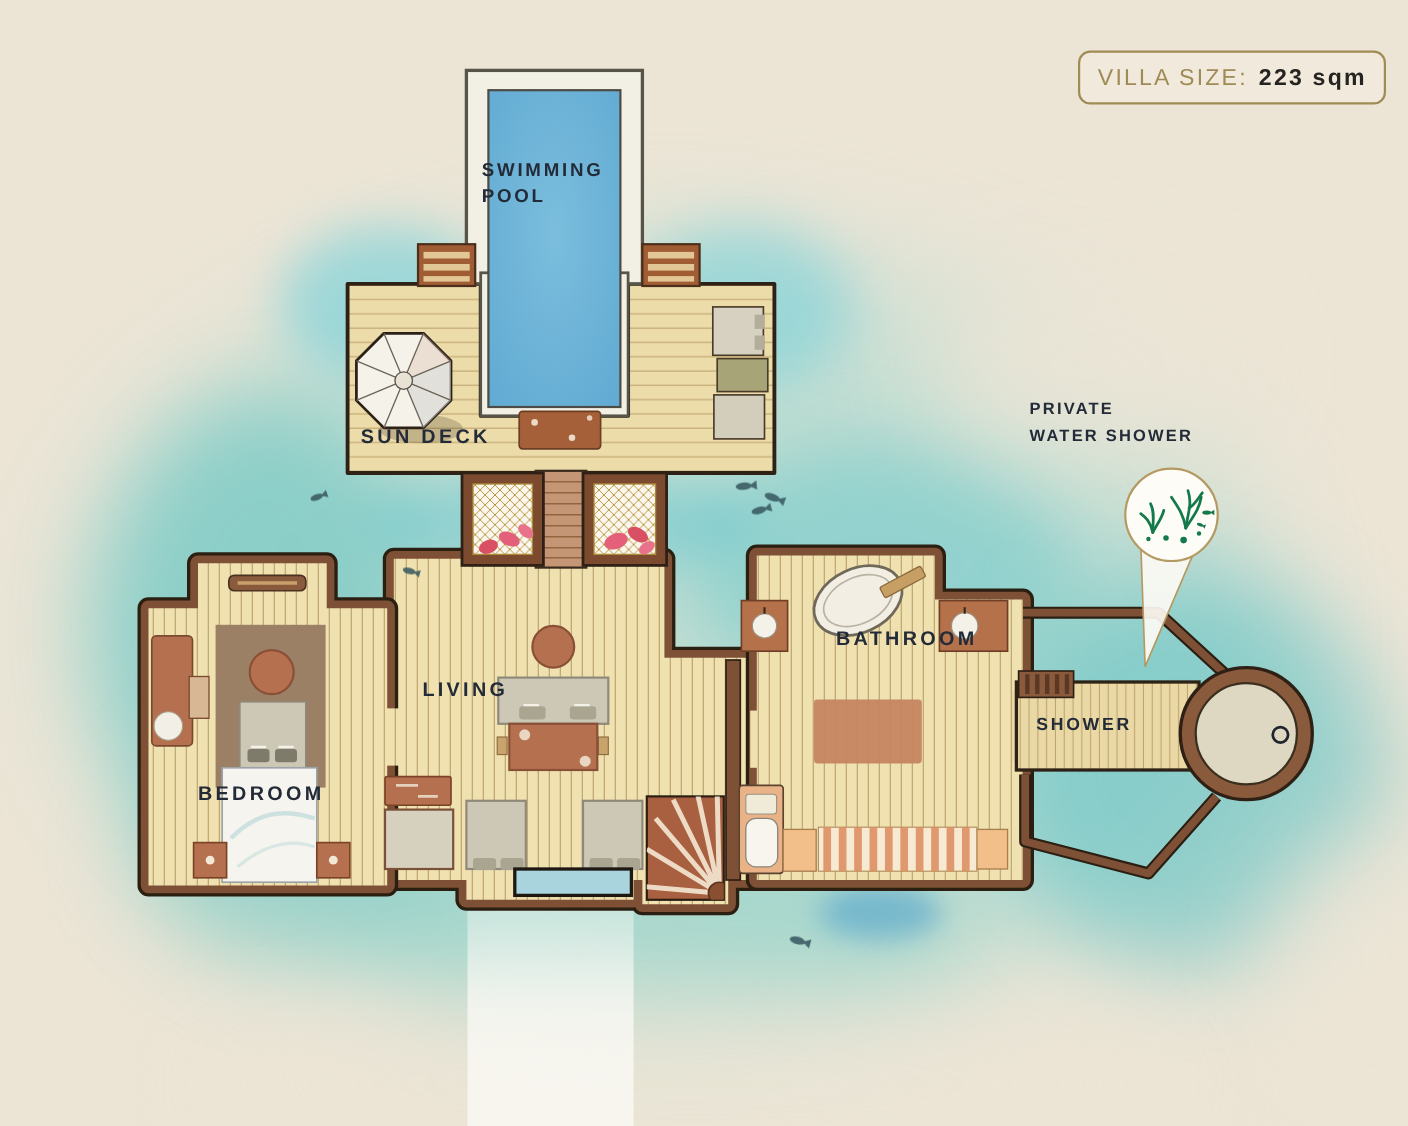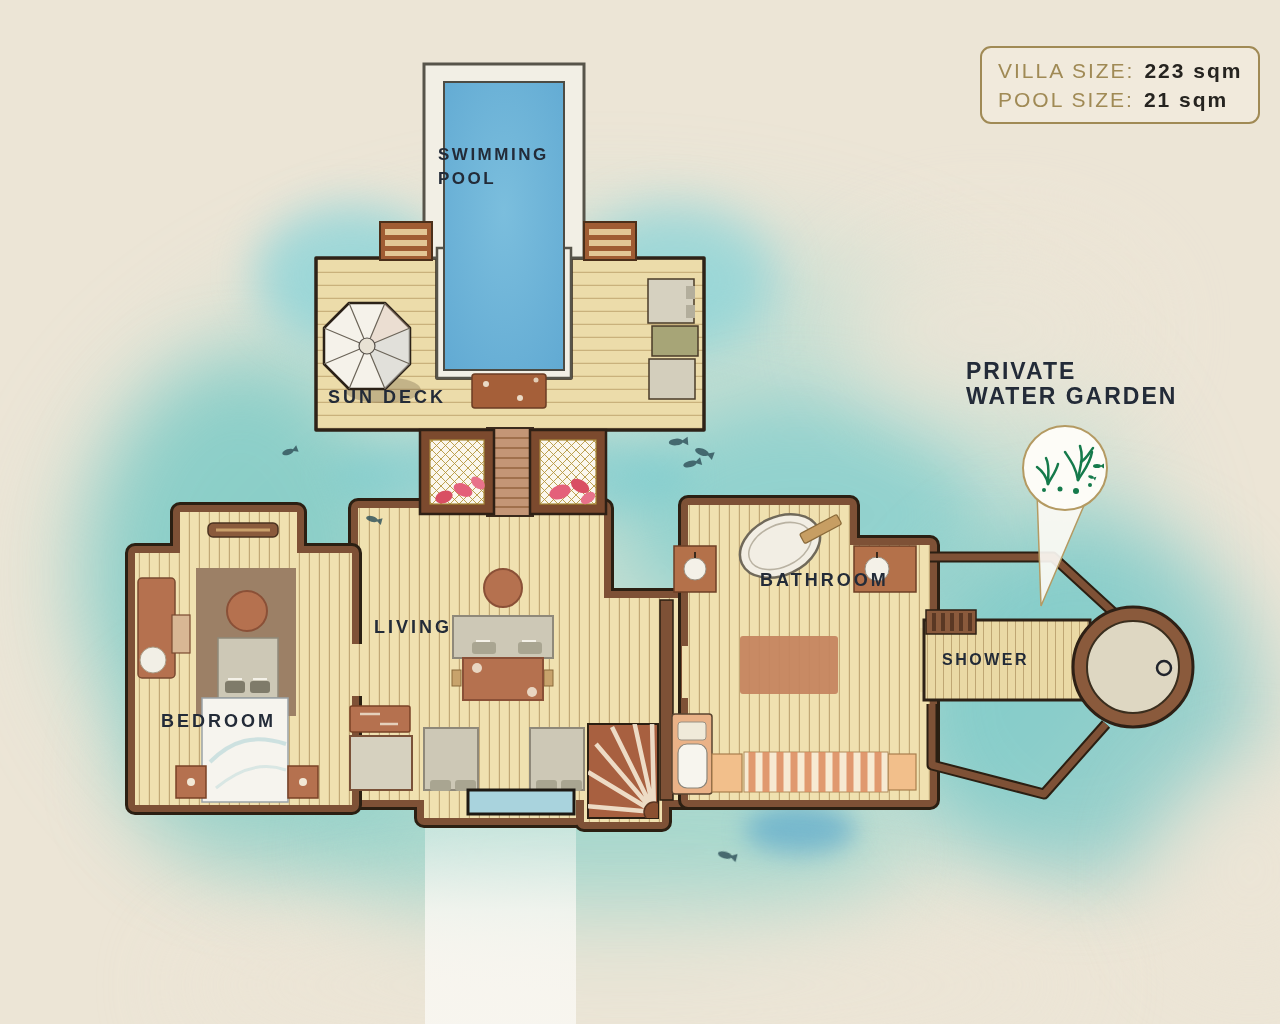--- a/index.html
+++ b/index.html
@@ -18,25 +18,25 @@
   .deck-shape{fill:url(#planksH);stroke:#2e2217;stroke-width:3.5;stroke-linejoin:round;}
   .terracotta{fill:var(--furniture-terracotta,#b5714f);}
   .grayfurn{fill:var(--furniture-gray,#cdc8b6);}
   #info-box{position:absolute;left:980px;top:46px;border:2.5px solid var(--info-gold,#a08a55);
     border-radius:11px;padding:8px 16px;background:rgba(245,239,226,0.55);}
   .info-row{font-size:21px;line-height:29px;letter-spacing:2px;white-space:nowrap;}
   .info-row .lbl{color:var(--info-gold,#a08a55);font-weight:500;text-align:right;}
   .info-row .val{color:var(--info-value,#262420);font-weight:700;margin-left:10px;}
   #pool-label{left:438px;top:143px;width:132px;font-size:17px;letter-spacing:2.5px;line-height:24px;}
   #sundeck-label{left:328px;top:387px;}
-  #living-label{left:374px;top:617px;}
-  #bedroom-label{left:161px;top:711px;}
+  #living-label{left:384px;top:617px;}
+  #bedroom-label{left:180px;top:711px;}
   #bathroom-label{left:712px;top:570px;margin-left:48px;}
   #shower-label{left:942px;top:651px;font-size:16px;letter-spacing:2.5px;}
-  #garden-label{left:966px;top:359px;width:224px;font-size:23px;letter-spacing:2px;
+  #garden-label{left:936px;top:359px;width:224px;font-size:15px;letter-spacing:2px;
     font-weight:700;line-height:25px;}
 </style>
 </head>
 <body>
 
 <div id="canvas">
 
   <div>
     <div class="blob" style="left:70px;top:230px;width:1080px;height:700px;background:#9ed8d0;opacity:.5;filter:blur(55px);"></div>
     <div class="blob" style="left:90px;top:360px;width:300px;height:420px;background:#5ec2c0;opacity:.55;filter:blur(38px);"></div>
@@ -327,25 +327,22 @@
     <span>SWIMMING</span><br>
     <span>POOL</span>
   </div>
   <div class="plan-label" id="sundeck-label">SUN DECK</div>
   <div class="plan-label" id="living-label">LIVING</div>
   <div class="plan-label" id="bedroom-label">BEDROOM</div>
   <div class="plan-label" id="bathroom-label">BATHROOM</div>
   <div class="plan-label" id="shower-label">SHOWER</div>
   <div class="plan-label center" id="garden-label">
     <span>PRIVATE</span><br>
-    <span>WATER GARDEN</span>
+    <span>WATER SHOWER</span>
   </div>
 
   <div id="info-box">
     <div class="info-row">
       <span class="lbl">VILLA SIZE:</span><span class="val">223 sqm</span>
     </div>
-    <div class="info-row">
-      <span class="lbl">POOL SIZE:</span><span class="val">21 sqm</span>
-    </div>
   </div>
 
 </div>
 
 </body></html>

